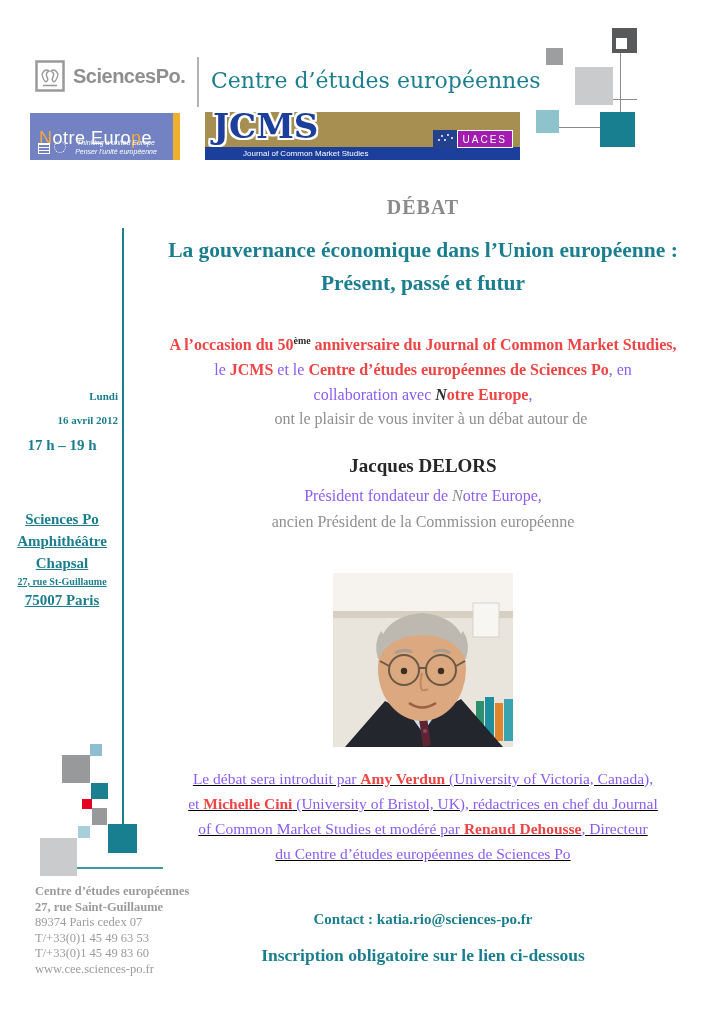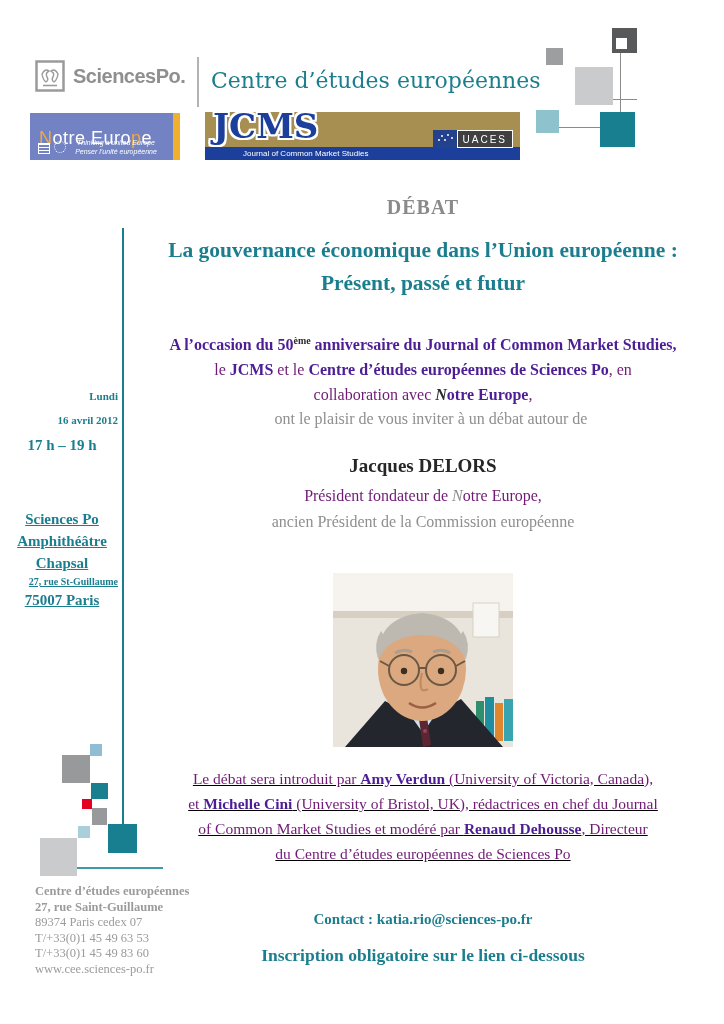--- a/index.html
+++ b/index.html
@@ -33,21 +33,21 @@
   .jcms-acronym{position:absolute;left:8px;top:-6px;z-index:1;
                 font-family:"DejaVu Serif",serif;font-weight:bold;font-size:34px;color:#1c3f9b;
                 text-shadow:-2px -2px 0 #fff,2px -2px 0 #fff,-2px 2px 0 #fff,2px 2px 0 #fff,
                             0 2px 0 #fff,2px 0 0 #fff,0 -2px 0 #fff,-2px 0 0 #fff;}
   .jcms-fullname{position:absolute;left:38px;bottom:2px;z-index:2;color:#fff;
                  font-family:"Liberation Sans",sans-serif;font-size:8px;white-space:nowrap;}
   .uaces{position:absolute;right:7px;top:18px;height:18px;display:flex;z-index:2;}
   .uaces-stars-box{width:24px;background:#24418d;position:relative;}
   .uaces-dot{position:absolute;left:11px;top:9px;width:2px;height:2px;background:#fff;border-radius:50%;
              box-shadow:-6px 0 0 #fff,-3px -4px 0 #fff,3px -5px 0 #fff,7px -2px 0 #fff;}
-  .uaces-label-box{background:#404040;border:1px solid #fff;color:#fff;display:flex;align-items:center;
+  .uaces-label-box{background:#a21caf;border:1px solid #fff;color:#fff;display:flex;align-items:center;
                    padding:0 5px;font-family:"Liberation Sans",sans-serif;font-size:10px;letter-spacing:2px;}
 
   
   .motif{position:absolute;}
   .tr-line-v{left:620px;top:40px;width:1px;height:90px;background:#8a8a8a;}
   .tr-line-h1{left:600px;top:99px;width:37px;height:1px;background:#8a8a8a;}
   .tr-line-h2{left:559px;top:127px;width:42px;height:1px;background:#8a8a8a;}
   .sq{position:absolute;}
   .tr-dark{left:612px;top:28px;width:25px;height:25px;background:#58595b;}
   .tr-dark-inner{left:616px;top:38px;width:11px;height:11px;background:#ffffff;}
@@ -66,34 +66,34 @@
   .invite{top:328px;font-size:16px;line-height:25px;}
   .invite-closing{top:410px;font-size:16px;color:#8f8f8f;margin-left:8px;}
   .speaker-name{top:455px;font-size:19px;font-weight:bold;color:#262626;}
   .speaker-role1{top:487px;font-size:16px;}
   .speaker-role2{top:513px;font-size:16px;color:#8f8f8f;}
   .debate{top:766px;font-size:15.5px;line-height:25px;text-decoration:underline;}
   .contact{top:911px;font-size:15px;font-weight:bold;color:#1b7e8e;}
   .inscription{top:945px;font-size:17.5px;font-weight:bold;color:#1b7e8e;}
 
   
-  .seg-bold{color:#4c1d95;font-weight:bold;}
+  .seg-bold{color:#ef4444;font-weight:bold;}
   .seg-bold-sup{color:#2b2b2b;font-weight:bold;vertical-align:super;font-size:0.62em;}
   .seg-bold-italic{color:#2b2b2b;font-weight:bold;font-style:italic;}
-  .seg-gray{color:#701a75;margin-top:42px;}
+  .seg-gray{color:#8b5cf6;margin-top:42px;}
   .seg-gray-italic{color:#8f8f8f;font-style:italic;}
   .seg-ne-orange{color:#f2a93b;}
   .seg-ne-white{color:#ffffff;}
 
   
   .side{position:absolute;left:6px;width:112px;text-align:center;color:#1b7e8e;font-weight:bold;}
   .side-date{top:384px;font-size:11px;line-height:24px;text-align:right;}
   .side-time{top:437px;font-size:15px;}
   .side-venue{top:508px;font-size:15px;line-height:22px;text-decoration:underline;}
-  .side-venue .small{font-size:10px;line-height:15px;display:block;text-align:right;}
+  .side-venue .small{font-size:10px;line-height:15px;display:block;}
 
   
   .photo{position:absolute;left:333px;top:573px;width:180px;height:174px;}
 
   
   .bl-sky{left:90px;top:744px;width:12px;height:12px;background:#8fbdd3;}
   .bl-gray1{left:62px;top:755px;width:28px;height:28px;background:#97999b;}
   .bl-teal-mid{left:91px;top:783px;width:17px;height:16px;background:#1a7f8e;}
   .bl-red{left:82px;top:799px;width:10px;height:10px;background:#e30021;}
   .bl-gray2{left:92px;top:808px;width:15px;height:17px;background:#97999b;}

